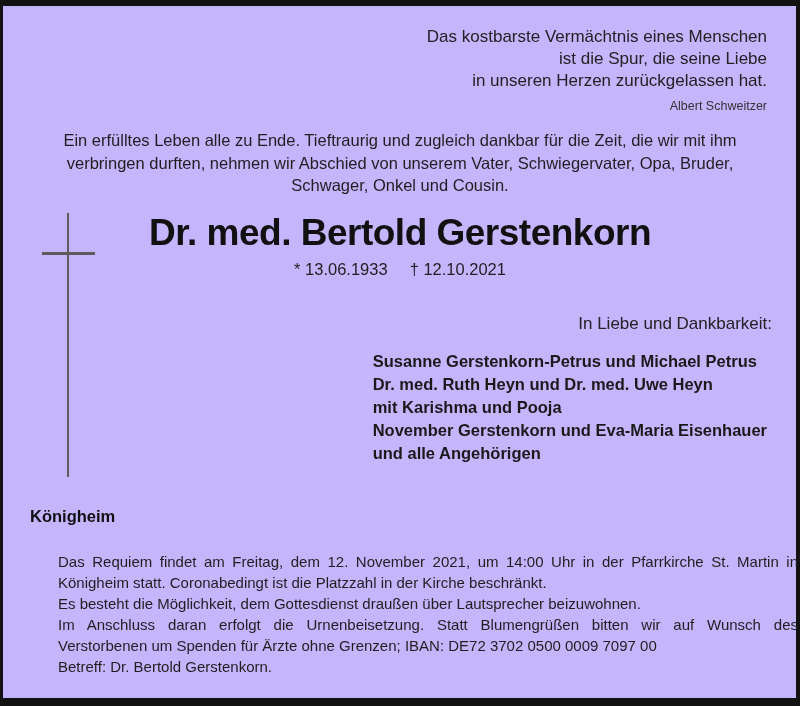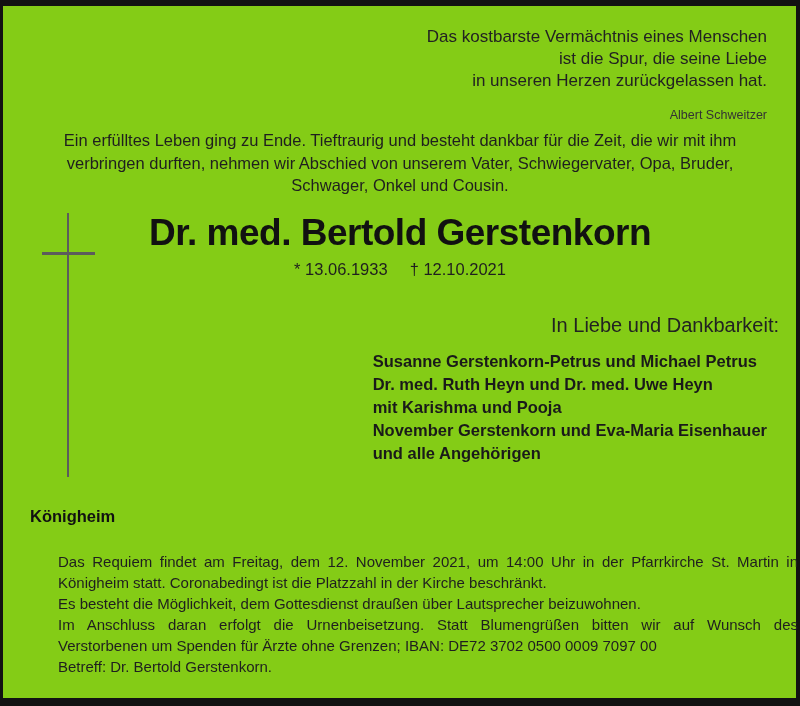--- a/index.html
+++ b/index.html
@@ -1,36 +1,36 @@
 <!DOCTYPE html>
 <html lang="de"><head>
 <meta charset="utf-8">
 <style>
   html,body{margin:0;padding:0;background:#ffffff;}
   .page{
     position:relative;
     width:800px;height:706px;
-    background:#84cc16;
+    background:#c4b5fd;
     font-family:"Liberation Sans","DejaVu Sans",sans-serif;
     color:#1c1c1c;
     overflow:hidden;
   }
   
   .frame{position:absolute;background:#121212;}
   .frame-top{left:0;top:0;width:100%;height:6px;}
   .frame-bottom{left:0;bottom:0;width:100%;height:8px;}
   .frame-left{left:0;top:0;width:3px;height:100%;}
   .frame-right{right:0;top:0;width:4px;height:100%;}
 
   
   .quote{
     position:absolute;top:26px;right:33px;
     text-align:right;font-size:17px;line-height:22px;color:#222;
   }
-  .quote .attribution{font-size:12.5px;line-height:16px;margin-top:15px;color:#333;}
+  .quote .attribution{font-size:12.5px;line-height:16px;margin-top:6px;color:#333;}
 
   
   .intro{
     position:absolute;top:129px;left:30px;right:30px;
     text-align:center;font-size:16.5px;line-height:22.5px;color:#1f1f1f;
   }
 
   
   .cross{position:absolute;left:0;top:0;}
   .cross-vertical{position:absolute;left:67px;top:213px;width:2px;height:264px;background:#5c5c5c;}
@@ -42,22 +42,22 @@
     text-align:center;font-size:37px;font-weight:bold;letter-spacing:-0.5px;color:#111;
   }
   .dates{
     position:absolute;top:260px;left:0;width:100%;
     display:flex;justify-content:center;gap:22px;
     font-size:16.5px;color:#1f1f1f;
   }
 
   
   .closing{
-    position:absolute;top:314px;right:21px;
-    font-size:20px;color:#222;
+    position:absolute;top:314px;right:28px;
+    font-size:17px;color:#222;
   }
   .mourners{
     position:absolute;top:350px;right:33px;
     text-align:left;font-weight:bold;font-size:16.5px;line-height:23px;color:#1a1a1a;
   }
 
   
   .place{
     position:absolute;top:507px;left:30px;
     font-weight:bold;font-size:16.5px;color:#111;
@@ -82,21 +82,21 @@
   <div class="frame frame-right"></div>
 
   <div class="quote">
     <div>Das kostbarste Vermächtnis eines Menschen</div>
     <div>ist die Spur, die seine Liebe</div>
     <div>in unseren Herzen zurückgelassen hat.</div>
     <div class="attribution">Albert Schweitzer</div>
   </div>
 
   <div class="intro">
-    <div>Ein erfülltes Leben ging zu Ende. Tieftraurig und besteht dankbar für die Zeit, die wir mit ihm</div>
+    <div>Ein erfülltes Leben alle zu Ende. Tieftraurig und zugleich dankbar für die Zeit, die wir mit ihm</div>
     <div>verbringen durften, nehmen wir Abschied von unserem Vater, Schwiegervater, Opa, Bruder,</div>
     <div>Schwager, Onkel und Cousin.</div>
   </div>
 
   <div class="cross">
     <div class="cross-vertical"></div>
     <div class="cross-horizontal"></div>
   </div>
 
   <h1 class="deceased-name">Dr. med. Bertold Gerstenkorn</h1>

